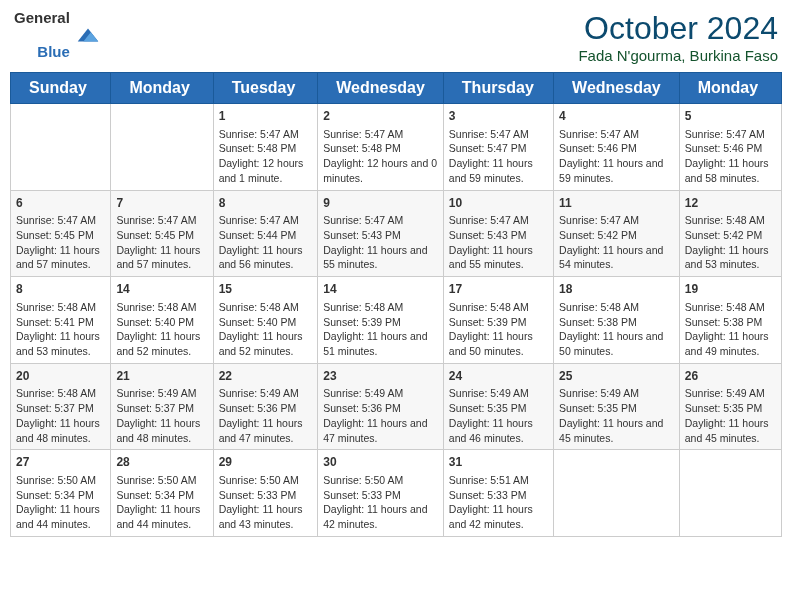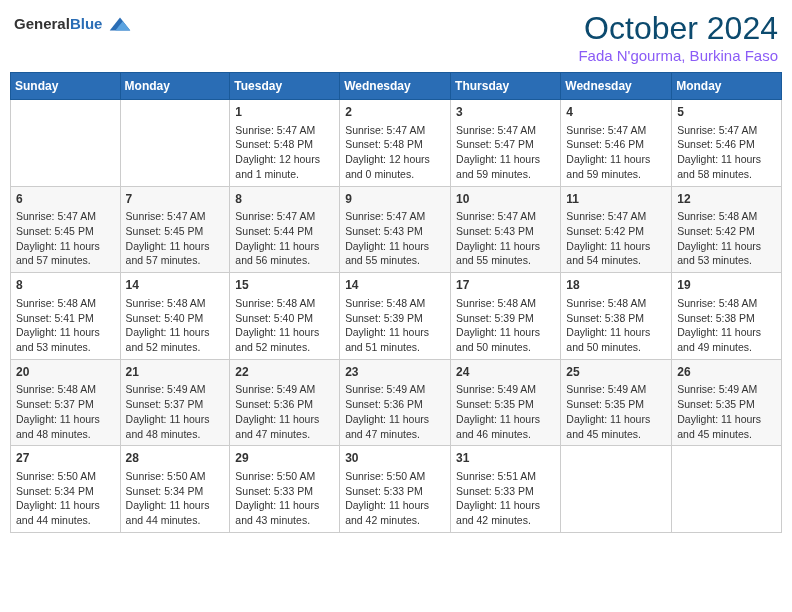--- a/index.html
+++ b/index.html
@@ -17,63 +17,64 @@
       margin-bottom: 8px;
       padding: 0 4px;
     }
     .logo {
       display: flex;
       align-items: center;
       gap: 2px;
     }
     .logo-text {
       display: flex;
-      flex-direction: row;
+      flex-direction: column;
       line-height: 1.1;
       align-items: flex-end;
     }
     .logo-general {
       font-size: 15px;
       font-weight: bold;
       color: #333;
     }
     .logo-blue {
       font-size: 15px;
       font-weight: bold;
       color: #2a6db5;
+      margin-top: 17px;
     }
     .logo-icon {
       width: 28px;
       height: 28px;
       margin-left: 2px;
     }
     .title-block {
       text-align: right;
     }
     .month-title {
       font-size: 32px;
       font-weight: normal;
       color: #0c4a6e;
     }
     .location {
       font-size: 15px;
-      color: #8b5cf6;
+      color: #14532d;
       text-align: right;
     }
     .calendar {
       width: 100%;
       border-collapse: collapse;
       font-size: 11px;
     }
     .calendar thead th {
       background-color: #2a6db5;
       color: #fff;
-      padding: 6px 4px;
+      padding: 6px 18px;
       text-align: left;
-      font-size: 12px;
+      font-size: 16px;
       font-weight: bold;
       border: 1px solid #1a5a9a;
     }
     .calendar tbody td {
       border: 1px solid #ccc;
       vertical-align: top;
       padding: 4px 5px;
       width: 113px;
       min-height: 80px;
       color: #333;

